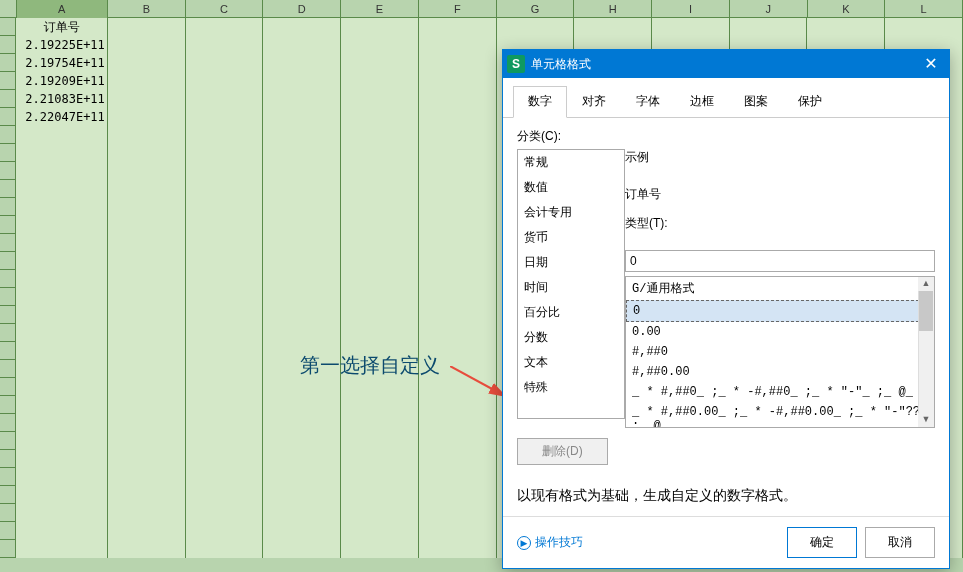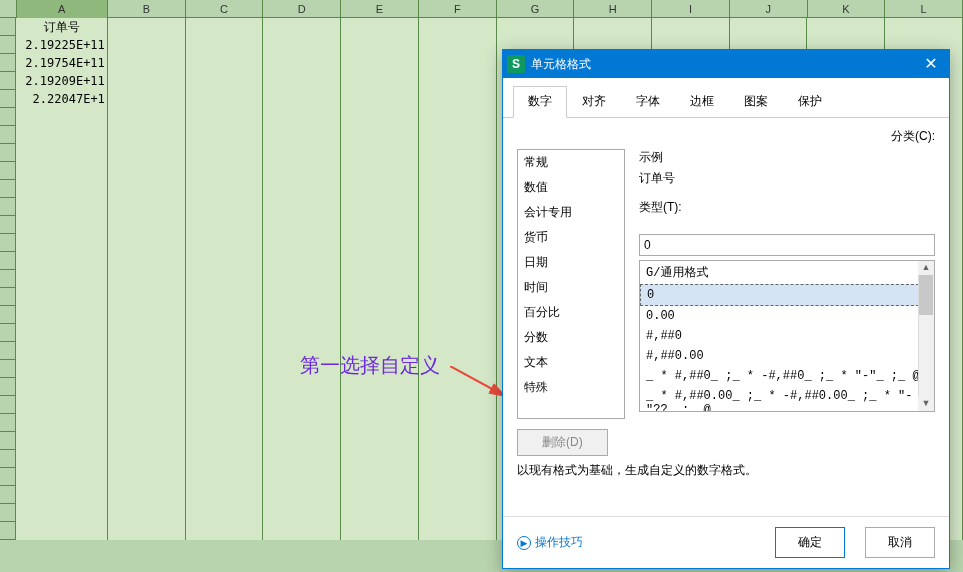--- a/index.html
+++ b/index.html
@@ -14,62 +14,62 @@
     .rows { }
     .row { display: flex; height: 18px; border-bottom: 1px solid #5a8a4a; }
     .row-num { width: 18px; border-right: 1px solid #5a8a4a; text-align: center; font-family: Arial; font-size: 11px; color: #333; line-height: 18px; background: #b8d4ae; }
     .cell { height: 18px; border-right: 1px solid #5a8a4a; background: #d4e8c8; font-family: SimSun, monospace; font-size: 12px; line-height: 18px; padding: 0 2px; text-align: right; color: #000; overflow: hidden; }
     .cell.colA { text-align: right; }
     .cell.header-cell { text-align: center; }
     .col-w-A { width: 100px; }
     .col-w { width: 85px; }
     
     
-    .annotation { position: absolute; font-size: 20px; color: #6d28d9; font-weight: 400; font-family: Liberation Sans, sans-serif; }
+    .annotation { position: absolute; font-size: 20px; color: #0c4a6e; font-weight: 400; font-family: Liberation Sans, sans-serif; }
     .arrow { position: absolute; }
     
     
     .dialog { position: absolute; top: 49px; left: 502px; width: 448px; height: 520px; background: #fff; border: 1px solid #0078d4; box-shadow: 0 4px 16px rgba(0,0,0,0.3); }
     .dialog-titlebar { height: 28px; background: #0078d4; display: flex; align-items: center; padding: 0 4px; }
     .dialog-icon { width: 18px; height: 18px; background: #0f9960; color: #fff; display: flex; align-items: center; justify-content: center; font-size: 12px; font-weight: bold; border-radius: 2px; }
     .dialog-title { color: #fff; margin-left: 6px; font-size: 12px; flex: 1; }
     .dialog-close { width: 28px; height: 28px; color: #fff; font-size: 16px; text-align: center; line-height: 28px; cursor: pointer; }
     
     .dialog-tabs { display: flex; border-bottom: 1px solid #ccc; padding: 8px 10px 0 10px; }
     .dialog-tab { padding: 6px 14px; font-size: 12px; border: 1px solid transparent; cursor: pointer; }
     .dialog-tab.active { border: 1px solid #ccc; border-bottom: 1px solid #fff; background: #fff; margin-bottom: -1px; }
     
     .dialog-body { padding: 10px 14px; }
-    .category-label { font-size: 12px; margin-bottom: 4px; text-align: right; }
-    .dialog-content { display: flex; gap: 14px; }
+    .category-label { font-size: 12px; margin-bottom: 4px; }
+    .dialog-content { display: flex; }
     .category-list { width: 108px; height: 270px; border: 1px solid #aaa; overflow-y: auto; }
     .category-item { padding: 4px 6px; font-size: 12px; cursor: pointer; }
     
     .right-panel { flex: 1; }
-    .sample-label { font-size: 12px; margin-bottom: 4px; }
+    .sample-label { font-size: 12px; margin-bottom: 20px; }
     .sample-value { font-size: 12px; margin-bottom: 12px; }
     .type-label { font-size: 12px; margin-bottom: 18px; }
     .type-input { width: 100%; height: 22px; border: 1px solid #aaa; padding: 2px 4px; font-size: 12px; margin-bottom: 4px; }
     .format-list { width: 100%; height: 152px; border: 1px solid #aaa; overflow-y: auto; position: relative; }
     .format-list-inner { }
     .format-item { padding: 3px 6px; font-size: 12px; cursor: pointer; font-family: Liberation Mono, monospace; }
     .format-item.selected { background: #d4e4f4; border: 1px dashed #666; }
     .scrollbar-track { position: absolute; right: 0; top: 0; bottom: 0; width: 16px; background: #f0f0f0; border-left: 1px solid #ddd; }
     .scrollbar-thumb { position: absolute; right: 1px; top: 14px; width: 14px; height: 40px; background: #c8c8c8; }
     .scrollbar-btn { position: absolute; right: 0; width: 16px; height: 14px; background: #f0f0f0; text-align: center; line-height: 12px; font-size: 9px; color: #666; }
     
     .delete-btn-wrap { margin-top: 10px; }
     .delete-btn { padding: 4px 24px; font-size: 12px; border: 1px solid #aaa; background: #f0f0f0; color: #888; cursor: pointer; }
     
-    .info-text { font-size: 12px; margin-top: 6px; }
+    .info-text { font-size: 14px; margin-top: 22px; }
     
     .dialog-footer { position: absolute; bottom: 0; left: 0; right: 0; padding: 10px 14px; border-top: 1px solid #ddd; display: flex; align-items: center; }
     .tips-link { font-size: 12px; color: #0078d4; cursor: pointer; display: flex; align-items: center; gap: 4px; }
     .tips-icon { width: 14px; height: 14px; border: 1px solid #0078d4; border-radius: 50%; display: inline-flex; align-items: center; justify-content: center; font-size: 9px; }
-    .footer-btns { margin-left: auto; display: flex; gap: 20px; }
+    .footer-btns { margin-left: auto; display: flex; gap: 8px; }
     .btn { padding: 6px 22px; font-size: 12px; border: 1px solid #aaa; background: #fff; cursor: pointer; }
     .btn.primary { border: 1px solid #0078d4; }
   </style>
 </head>
 <body>
 
 <div class="spreadsheet">
   <div class="col-headers">
     <div class="row-header"></div>
     <div class="col-header col-w-A selected">A</div>
@@ -141,21 +141,36 @@
         <div class="cell col-w"></div>
         <div class="cell col-w"></div>
         <div class="cell col-w"></div>
         <div class="cell col-w"></div>
         <div class="cell col-w"></div>
         <div class="cell col-w"></div>
         <div class="cell col-w"></div>
       </div>
       <div class="row">
         <div class="row-num"></div>
-        <div class="cell col-w-A colA">2.22047E+1</div>
+        <div class="cell col-w-A colA">2.21083E+11</div>
+        <div class="cell col-w"></div>
+        <div class="cell col-w"></div>
+        <div class="cell col-w"></div>
+        <div class="cell col-w"></div>
+        <div class="cell col-w"></div>
+        <div class="cell col-w"></div>
+        <div class="cell col-w"></div>
+        <div class="cell col-w"></div>
+        <div class="cell col-w"></div>
+        <div class="cell col-w"></div>
+        <div class="cell col-w"></div>
+      </div>
+      <div class="row">
+        <div class="row-num"></div>
+        <div class="cell col-w-A colA">2.22047E+11</div>
         <div class="cell col-w"></div>
         <div class="cell col-w"></div>
         <div class="cell col-w"></div>
         <div class="cell col-w"></div>
         <div class="cell col-w"></div>
         <div class="cell col-w"></div>
         <div class="cell col-w"></div>
         <div class="cell col-w"></div>
         <div class="cell col-w"></div>
         <div class="cell col-w"></div>

